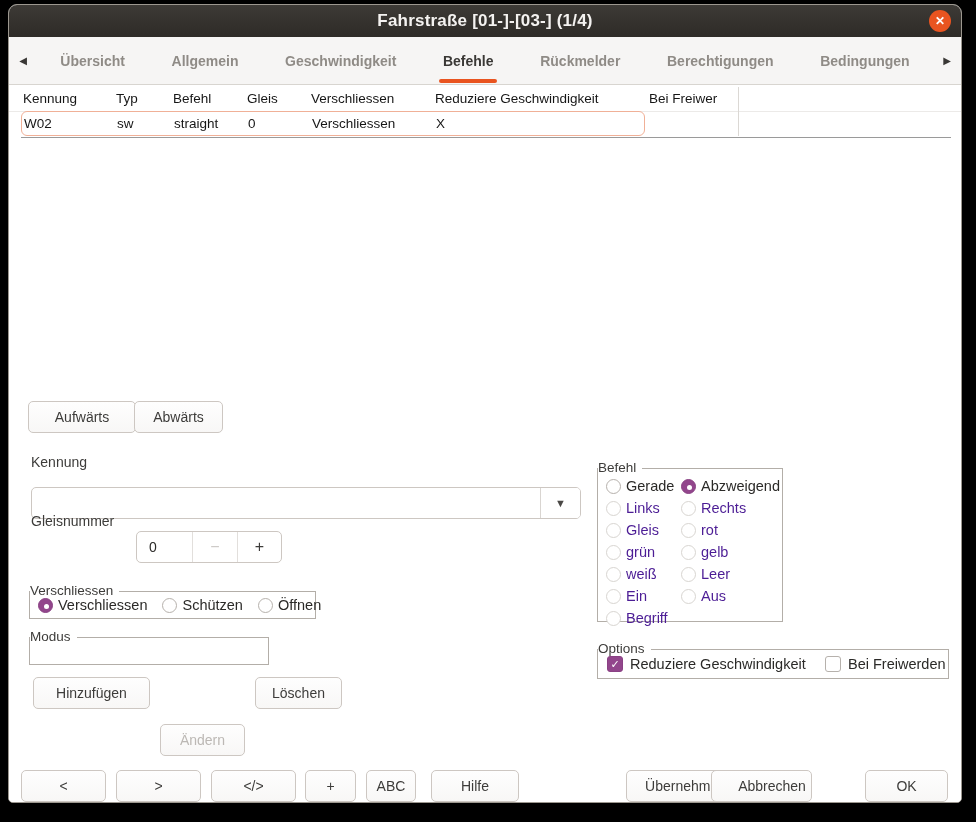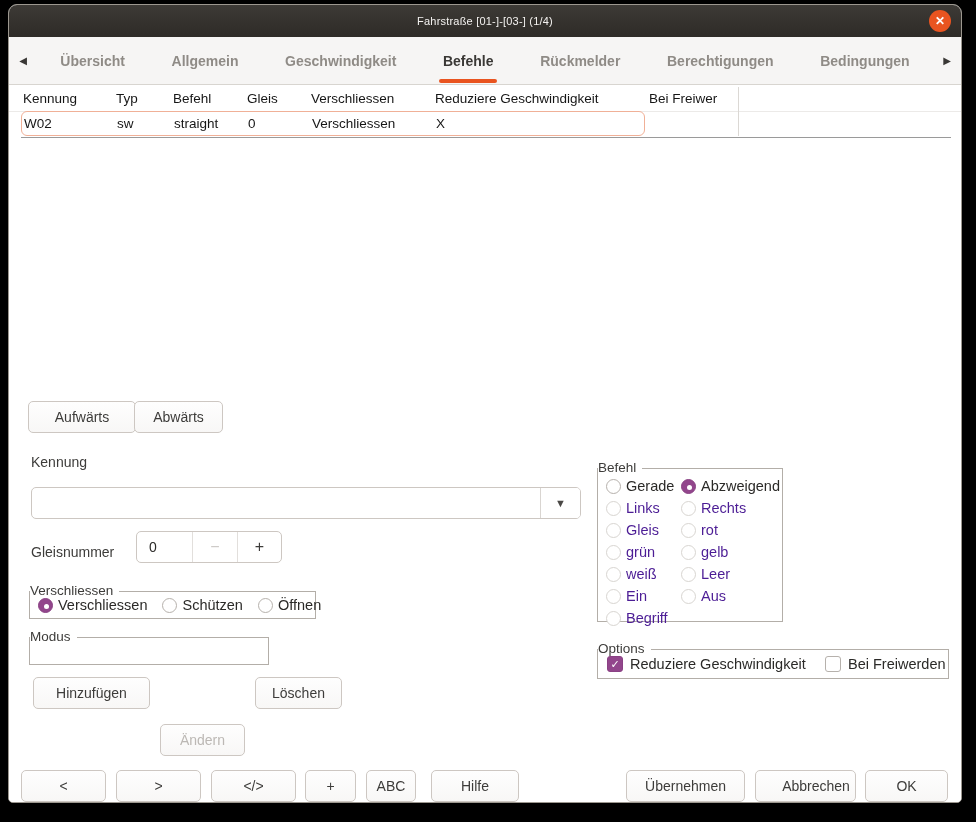--- a/index.html
+++ b/index.html
@@ -6,21 +6,21 @@
               font-family:"Liberation Sans","DejaVu Sans",sans-serif; }
   * { box-sizing:border-box; }
 
   .window { position:absolute; left:8px; top:4px; width:954px; height:799px;
             background:#ffffff; border-radius:9px 9px 5px 5px; overflow:hidden;
             border:1px solid #9c978f; box-shadow:0 6px 18px rgba(0,0,0,.85); }
 
   
   .titlebar { position:absolute; left:0; top:0; width:100%; height:32px;
               background:linear-gradient(#3d3a36,#2e2b27); display:flex; align-items:center; justify-content:center; }
-  .title { color:#f4f2f0; font-size:11px; font-weight:normal; letter-spacing:.2px; }
+  .title { color:#f4f2f0; font-size:17px; font-weight:bold; letter-spacing:.2px; }
   .close-btn { position:absolute; right:10px; top:5px; width:22px; height:22px; border-radius:50%;
                background:#e95420; border:none; color:#fff; display:flex; align-items:center; justify-content:center;
                font-size:12px; font-weight:bold; cursor:pointer; padding:0; line-height:1; }
 
   
   .tabstrip { position:absolute; left:0; top:32px; width:100%; height:48px; background:#f6f5f4;
               border-bottom:1px solid #d8d5d0; display:flex; align-items:center; }
   .tab-arrow { width:28px; text-align:center; font-size:10px; color:#3a3835; flex:0 0 auto; cursor:pointer; }
   .tabs { flex:1; display:flex; height:100%; }
   .tab { flex:1 1 auto; display:flex; align-items:center; justify-content:center;
@@ -147,21 +147,21 @@
     </div>
 
     <span class="lbl" style="left:22px; top:369px;">Kennung</span>
     <div class="combo">
       <div class="combo-entry"></div>
       <div class="combo-btn">
         <span>▼</span>
       </div>
     </div>
 
-    <span class="lbl" style="left:22px; top:428px;margin-top:31px;">Gleisnummer</span>
+    <span class="lbl" style="left:22px; top:428px;">Gleisnummer</span>
     <div class="spin">
       <div class="spin-val">0</div>
       <div class="spin-btn dis">
         <span>−</span>
       </div>
       <div class="spin-btn">
         <span>+</span>
       </div>
     </div>
 
@@ -286,21 +286,21 @@
     </div>
     <div class="btn" style="left:357px; top:7px; width:50px;">
       <span>ABC</span>
     </div>
     <div class="btn" style="left:422px; top:7px; width:88px;">
       <span>Hilfe</span>
     </div>
     <div class="btn" style="left:617px; top:7px; width:119px;">
       <span>Übernehmen</span>
     </div>
-    <div class="btn" style="left:746px; top:7px; width:101px;padding-left:21px;">
+    <div class="btn" style="left:702px; top:7px; width:101px;padding-left:21px;">
       <span>Abbrechen</span>
     </div>
     <div class="btn" style="left:856px; top:7px; width:83px;">
       <span>OK</span>
     </div>
   </div>
 
 </div>
 
 </body></html>

